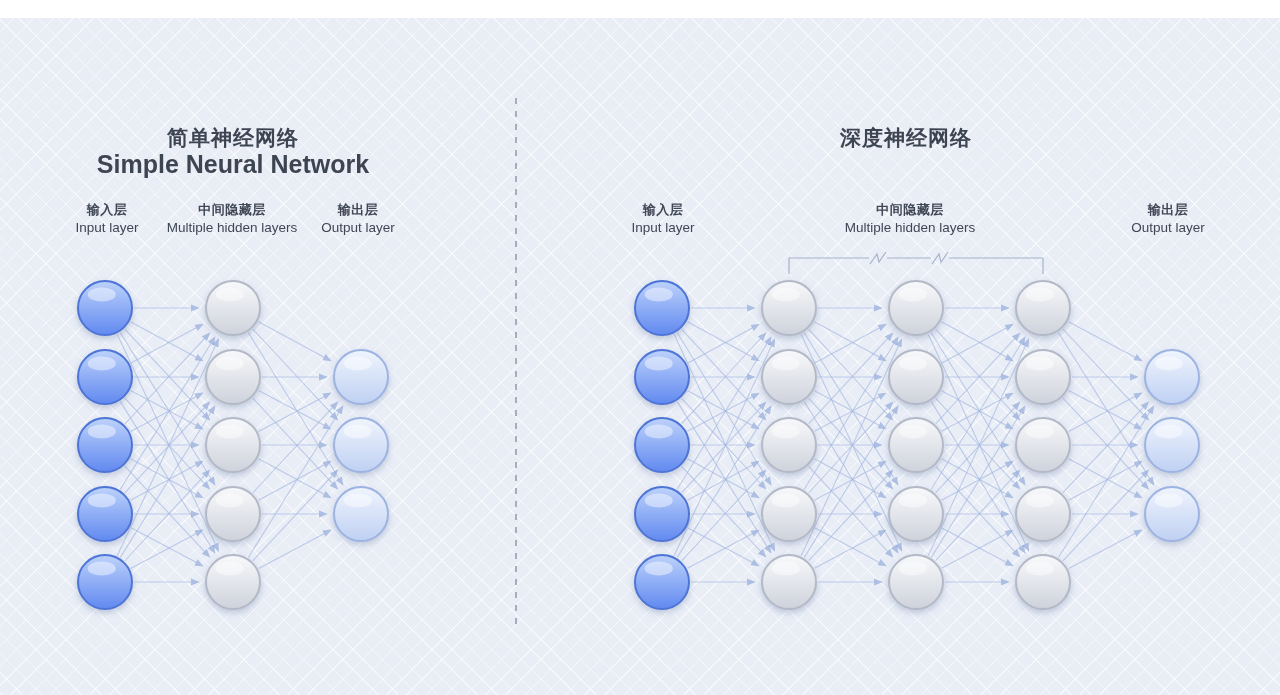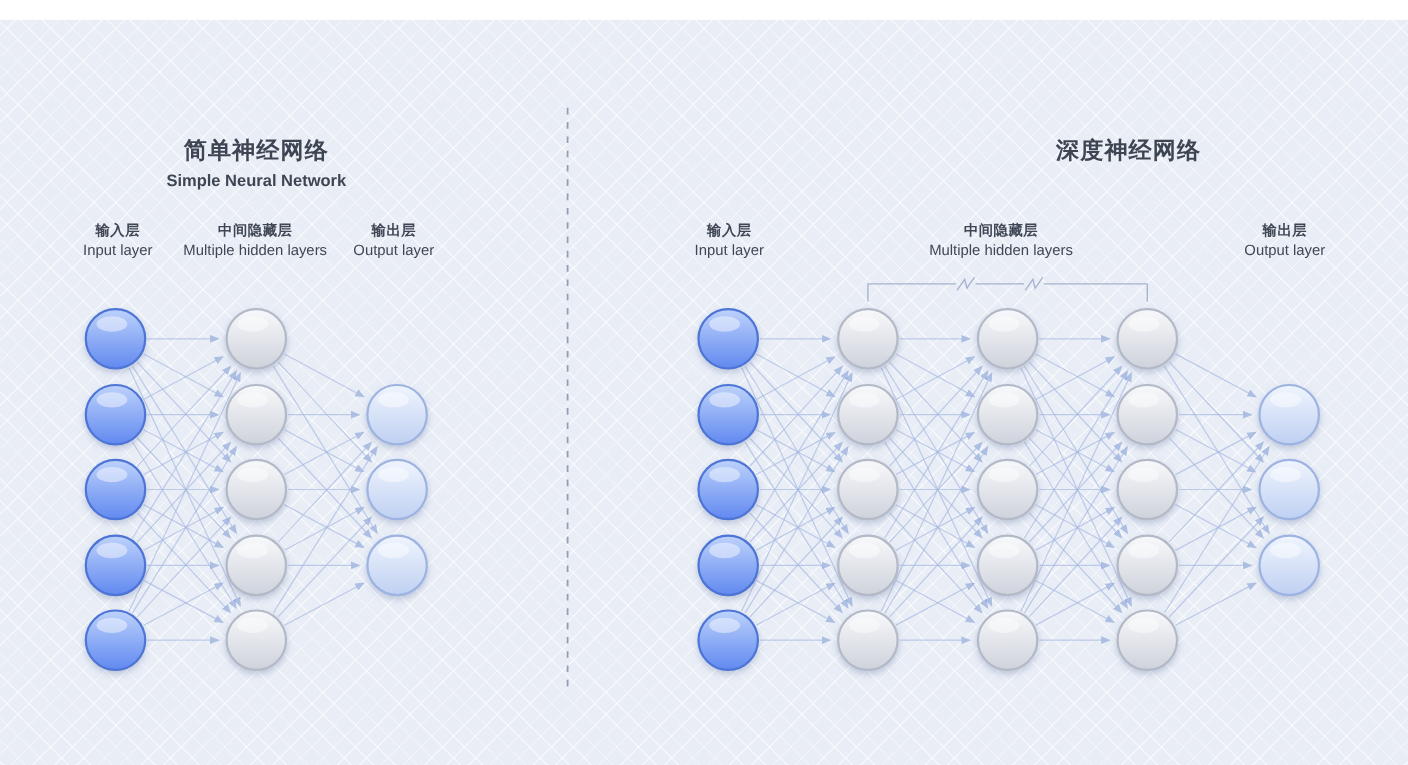--- a/index.html
+++ b/index.html
@@ -10,21 +10,21 @@
     background-color:#e8edf6;
     background-image:
       repeating-linear-gradient(45deg, rgba(255,255,255,.55) 0px, rgba(255,255,255,.55) 1px, transparent 1px, transparent 14px),
       repeating-linear-gradient(-45deg, rgba(255,255,255,.55) 0px, rgba(255,255,255,.55) 1px, transparent 1px, transparent 14px);
     font-family:"Liberation Sans", sans-serif;
     margin-top:18px;
   }
   svg.net{position:absolute;left:0;top:0;}
   .title{position:absolute;width:420px;text-align:center;color:#3e4552;font-weight:700;}
   .title .zh{font-size:21px;line-height:28px;letter-spacing:1px;}
-  .title .en{font-size:15px;line-height:25px;}
+  .title .en{font-size:25px;line-height:25px;}
   .col-label{position:absolute;width:260px;text-align:center;color:#3f4654;}
   .col-label .zh{font-size:13px;font-weight:700;line-height:18px;letter-spacing:.5px;}
   .col-label .en{font-size:13.5px;font-weight:400;line-height:18px;}
 </style>
 </head>
 <body>
 
 <div class="canvas">
 
   <svg class="net" id="net-svg" width="1280" height="695" viewBox="0 0 1280 695">
@@ -348,21 +348,21 @@
   </div>
   <div class="col-label" style="left:102px;top:183px;">
     <div class="zh">中间隐藏层</div>
     <div class="en">Multiple hidden layers</div>
   </div>
   <div class="col-label" style="left:228px;top:183px;">
     <div class="zh">输出层</div>
     <div class="en">Output layer</div>
   </div>
 
-  <div class="title" style="left:672px;top:106px;text-align:right;">
+  <div class="title" style="left:696px;top:106px;">
     <div class="zh">深度神经网络</div>
   </div>
   <div class="col-label" style="left:533px;top:183px;">
     <div class="zh">输入层</div>
     <div class="en">Input layer</div>
   </div>
   <div class="col-label" style="left:780px;top:183px;">
     <div class="zh">中间隐藏层</div>
     <div class="en">Multiple hidden layers</div>
   </div>

